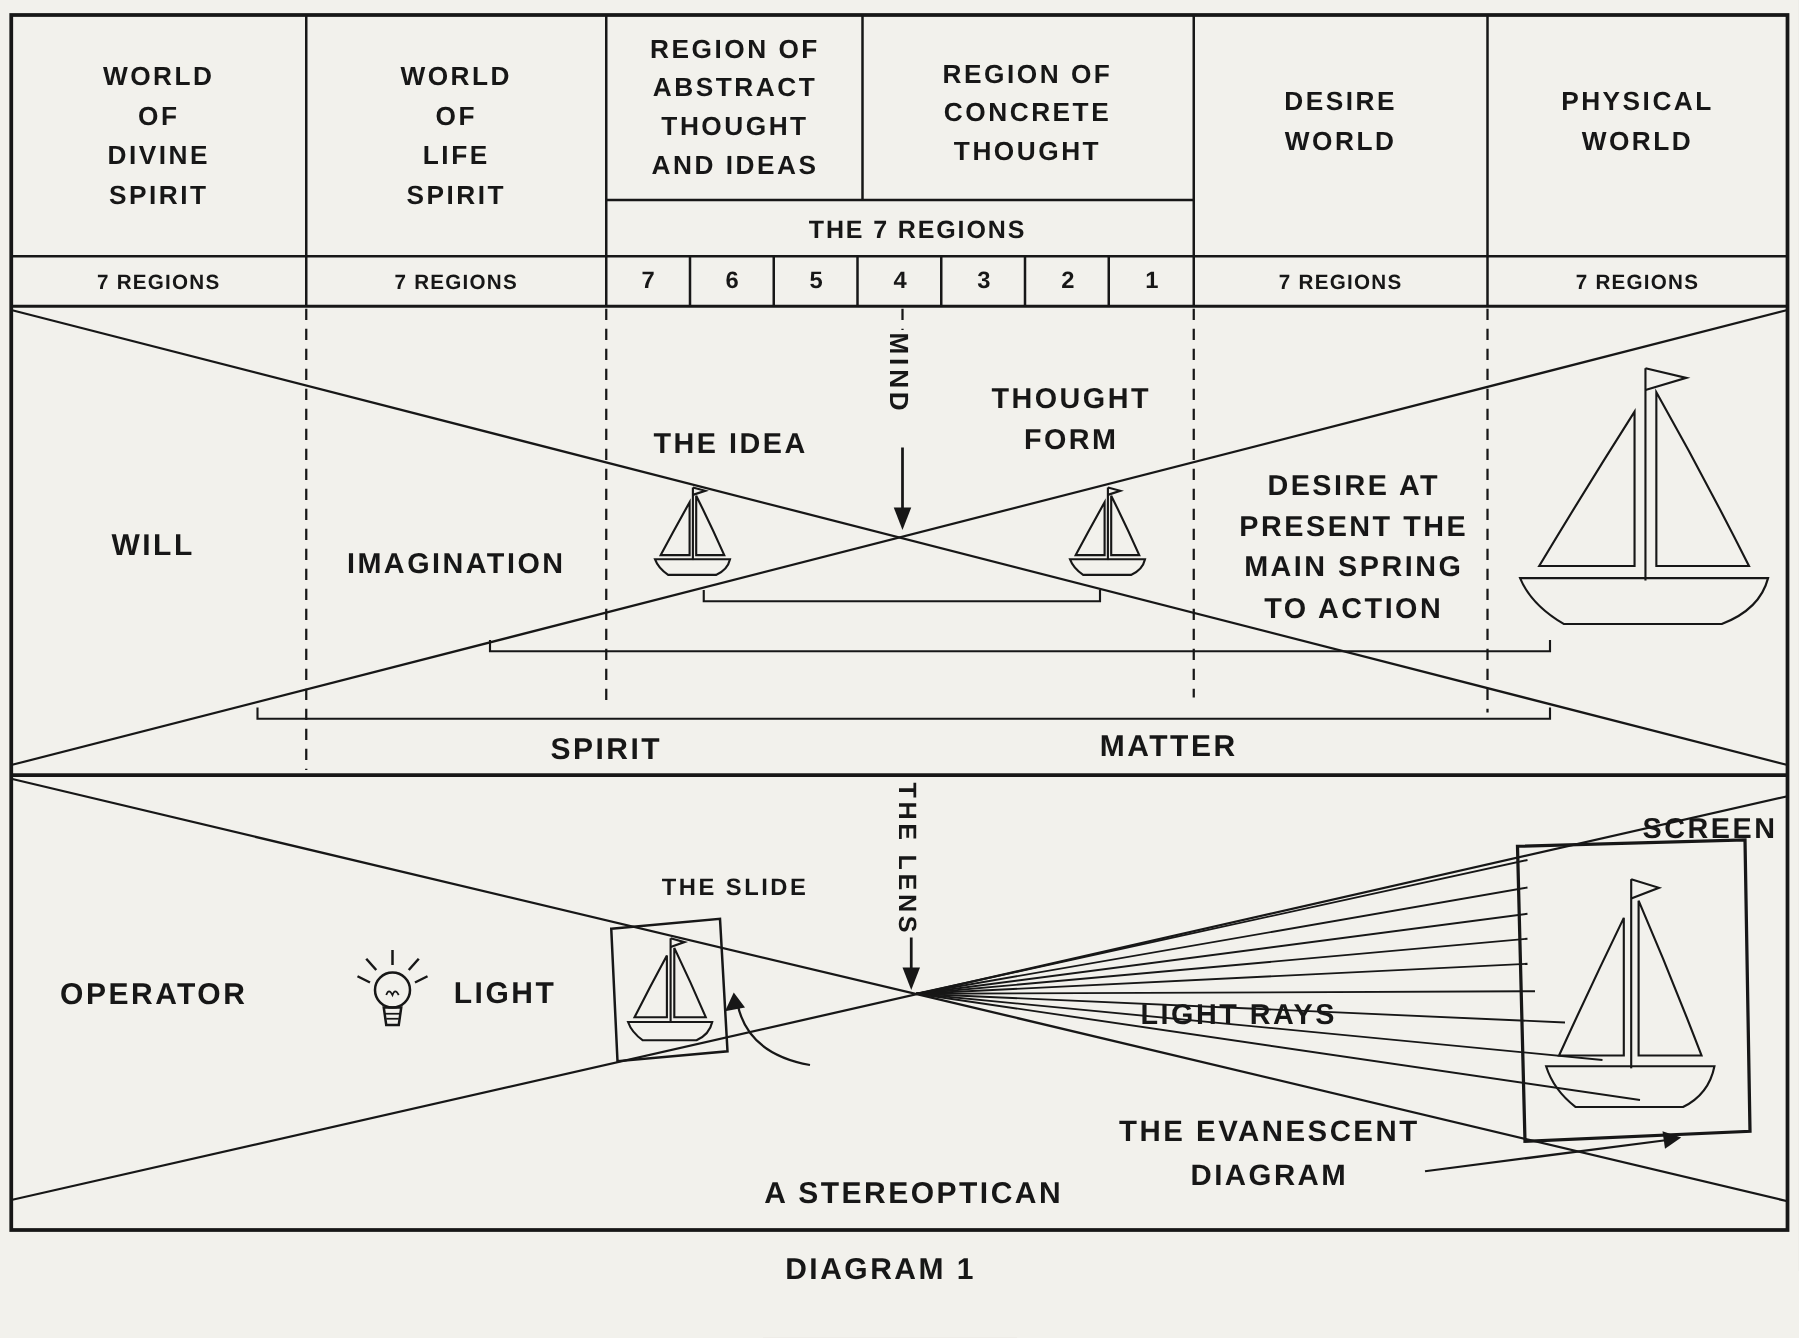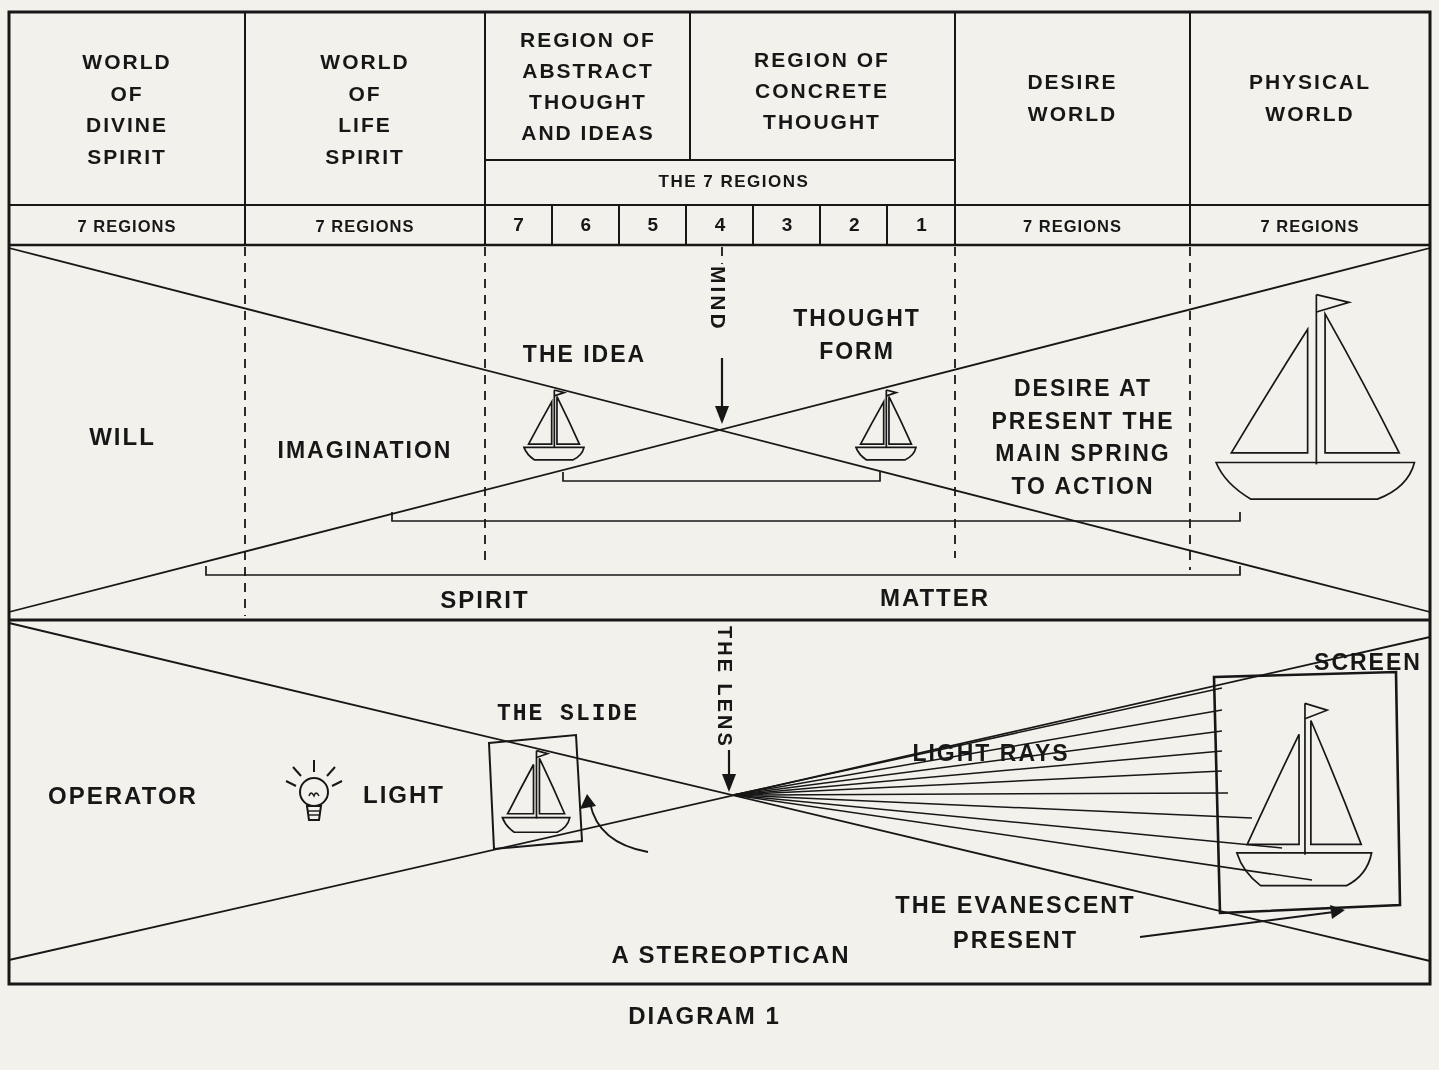--- a/index.html
+++ b/index.html
@@ -145,21 +145,21 @@
 THOUGHT
 AND IDEAS</div>
   <div class="lbl" style="left:692px; top:44px; width:260px; font-size:21px; line-height:1.48;">REGION OF
 CONCRETE
 THOUGHT</div>
   <div class="lbl" style="left:958px; top:66px; width:229px; font-size:21px;">DESIRE
 WORLD</div>
   <div class="lbl" style="left:1193px; top:66px; width:234px; font-size:21px;">PHYSICAL
 WORLD</div>
 
-  <div class="lbl" style="left:487px; top:169px; width:466px; font-size:17px; letter-spacing:1.5px;padding-left:28px;">THE 7 REGIONS</div>
+  <div class="lbl" style="left:487px; top:169px; width:466px; font-size:20px; letter-spacing:1.5px;padding-left:28px;">THE 7 REGIONS</div>
   <div class="numrow" style="left:485px; top:205px; width:470px; height:40px; font-size:19px;">
     <span>7</span>
     <span>6</span>
     <span>5</span>
     <span>4</span>
     <span>3</span>
     <span>2</span>
     <span>1</span>
   </div>
 
@@ -176,23 +176,23 @@
 FORM</div>
   <div class="lbl" style="left:972px; top:372px; width:222px; font-size:23px; line-height:1.42;">DESIRE AT
 PRESENT THE
 MAIN SPRING
 TO ACTION</div>
   <div class="lbl" style="left:392px; top:582px; width:186px; font-size:24px;">SPIRIT</div>
   <div class="lbl" style="left:840px; top:580px; width:190px; font-size:24px;">MATTER</div>
 
   <div class="lbl" style="left:14px; top:778px; width:218px; font-size:24px;">OPERATOR</div>
   <div class="lbl" style="left:348px; top:777px; width:112px; font-size:24px;">LIGHT</div>
-  <div class="lbl" style="left:478px; top:697px; width:180px; font-size:23px;font-family:Liberation Mono, monospace;">THE SLIDE</div>
+  <div class="lbl" style="left:498px; top:697px; width:180px; font-size:19px;">THE SLIDE</div>
   <div class="vtext" style="left:713px; top:626px; font-size:20px;">THE LENS</div>
-  <div class="lbl" style="left:902px; top:736px; width:178px; font-size:23px;">LIGHT RAYS</div>
+  <div class="lbl" style="left:902px; top:794px; width:178px; font-size:23px;">LIGHT RAYS</div>
   <div class="lbl" style="left:1306px; top:645px; width:124px; font-size:23px;">SCREEN</div>
   <div class="lbl" style="left:893px; top:888px; width:245px; font-size:23.5px; line-height:1.5;">THE EVANESCENT
-PRESENT</div>
+DIAGRAM</div>
   <div class="lbl" style="left:606px; top:937px; width:250px; font-size:24px;">A STEREOPTICAN</div>
 
   <div class="lbl" style="left:0; top:998px; width:1409px; font-size:24px;">DIAGRAM 1</div>
 
 </div>
 
 </body></html>

